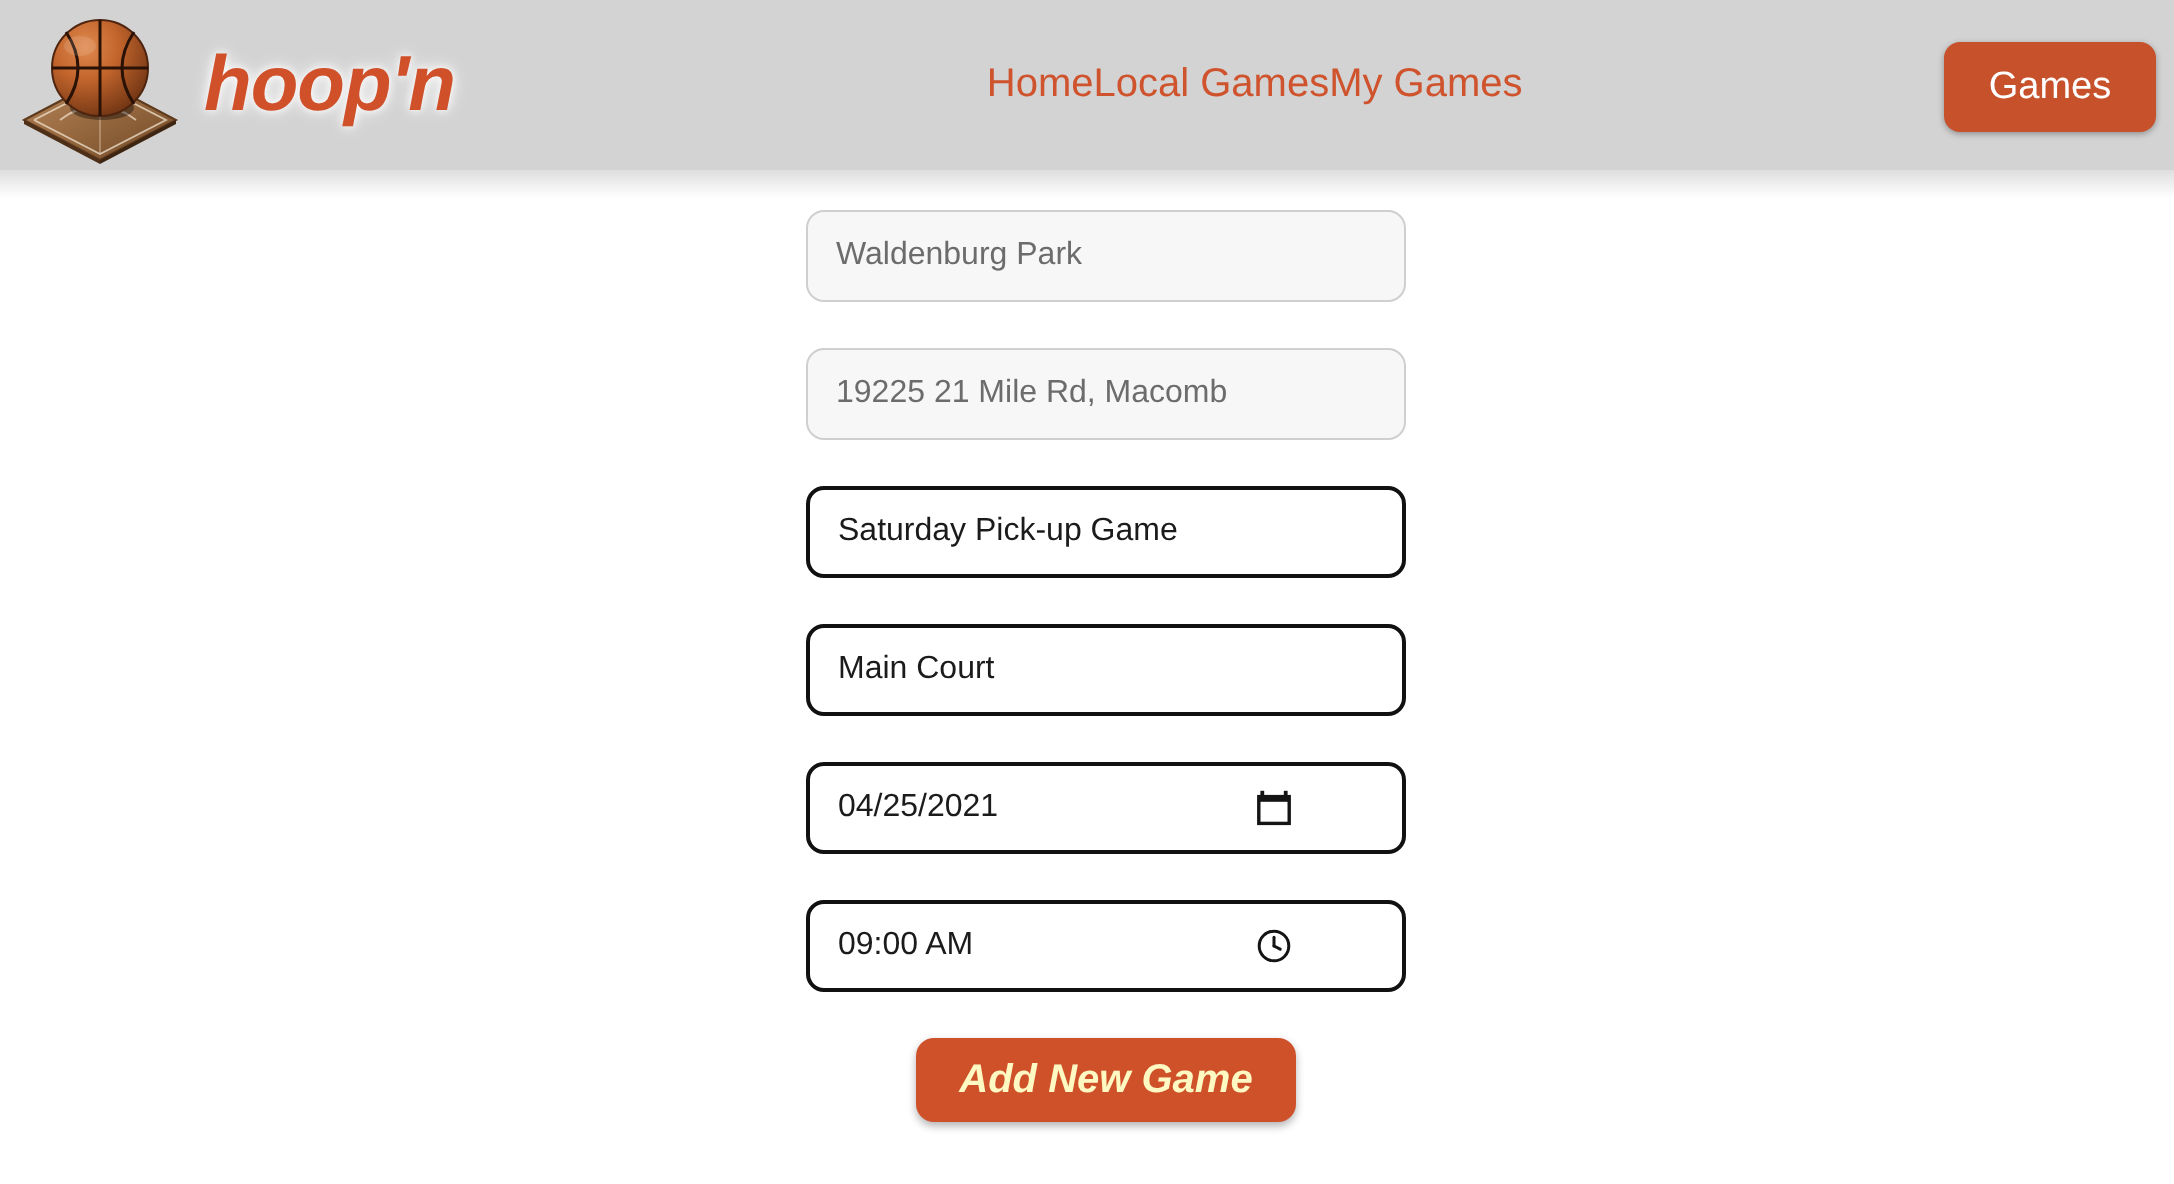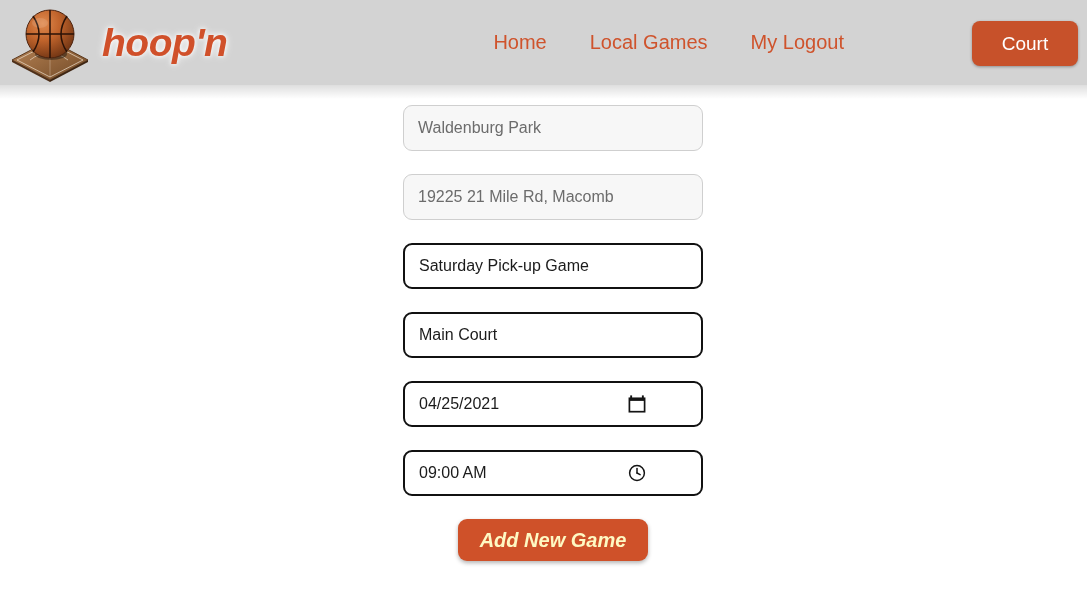--- a/index.html
+++ b/index.html
@@ -51,21 +51,20 @@
     color: #d0502a;
     letter-spacing: -0.5px;
     text-shadow: 0 0 4px rgba(255,255,255,0.95), 0 0 9px rgba(255,255,255,0.85);
     margin-left: 6px;
     line-height: 1;
   }
 
   .nav-links {
     display: flex;
     align-items: center;
-    gap: 43px;
     margin-left: 266px;
     text-align: center;
   }
   .nav-link {
     font-size: 20px;
     color: #cf532c;
     text-decoration: none;
     white-space: nowrap;
     cursor: pointer;
   }
@@ -201,24 +200,24 @@
         <path d="M63 13 q-12 18 0 36" stroke="#2a1207" stroke-width="1.5" fill="none"></path>
         <ellipse cx="36" cy="20" rx="8" ry="5" fill="#ffffff" opacity="0.12"></ellipse>
       </svg>
     </span>
     <span class="brand-name">hoop'n</span>
   </div>
 
   <nav class="nav-links">
     <a class="nav-link" href="#">Home</a>
     <a class="nav-link" href="#">Local Games</a>
-    <a class="nav-link" href="#">My Logout</a>
+    <a class="nav-link" href="#">My Games</a>
   </nav>
 
-  <button class="logout-btn">Court</button>
+  <button class="logout-btn">Games</button>
 </div>
 
 <div class="page">
   <form class="form">
 
     <div class="field">
       <input class="input muted" type="text" readonly="" value="Waldenburg Park" style="">
     </div>
 
     <div class="field">

